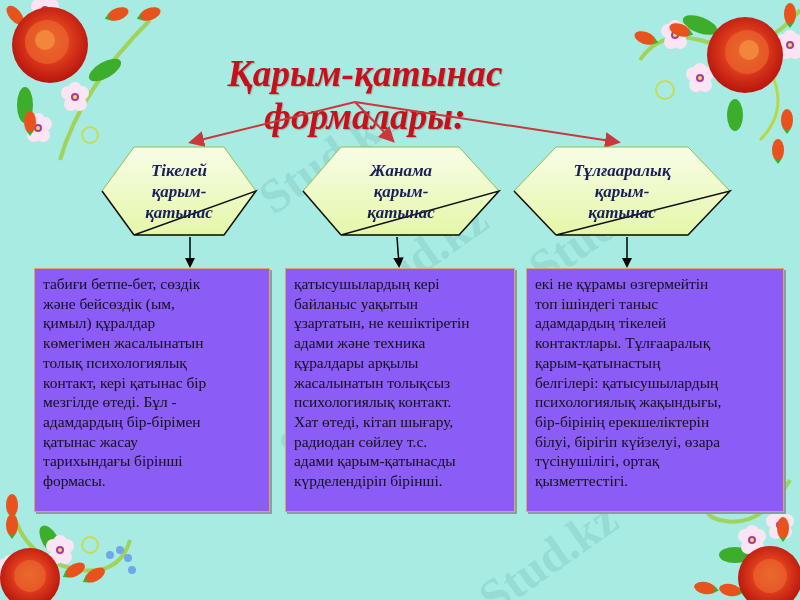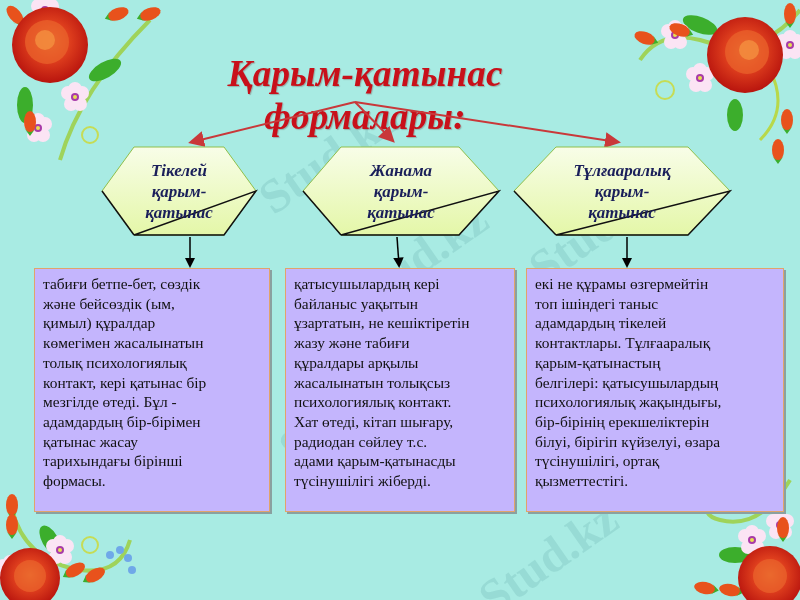--- a/index.html
+++ b/index.html
@@ -24,21 +24,21 @@
       position: absolute; top: 145px; height: 92px;
     }
     .hex svg { position: absolute; left: 0; top: 0; }
     .hex-label {
       position: absolute; left: 0; top: 0; width: 100%; height: 100%;
       display: flex; flex-direction: column; justify-content: center; align-items: center;
       font-family: "Liberation Serif", serif; font-style: italic; font-weight: bold;
       font-size: 17px; line-height: 21px; color: #1a1f5a; text-align: left;
     }
     .box {
-      position: absolute; top: 268px; height: 244px; background: #c4b5fd;
+      position: absolute; top: 268px; height: 244px; background: #8b5cf6;
       border: 1px solid #e2a36a; box-shadow: 2px 2px 0 #8aa0a0;
       box-sizing: border-box; padding: 5px 6px 0 8px;
       font-family: "Liberation Serif", serif; font-size: 15.4px; line-height: 19.7px; color: #111;
     }
     .box p { margin: 0; }
   </style>
 </head>
 <body>
 
 <div class="layer">
@@ -242,28 +242,28 @@
   <p>адамдардың бір-бірімен</p>
   <p>қатынас жасау</p>
   <p>тарихындағы бірінші</p>
   <p>формасы.</p>
 </div>
 
 <div class="box" style="left:285px;width:230px;">
   <p>қатысушылардың кері</p>
   <p>байланыс уақытын</p>
   <p>ұзартатын, не кешіктіретін</p>
-  <p>жазу және табиғи</p>
+  <p>адами және техника</p>
   <p>құралдары арқылы</p>
   <p>жасалынатын толықсыз</p>
   <p>психологиялық контакт.</p>
   <p>Хат өтеді, кітап шығару,</p>
   <p>радиодан сөйлеу т.с.</p>
   <p>адами қарым-қатынасды</p>
-  <p>түсінушілігі жіберді.</p>
+  <p>күрделендіріп бірінші.</p>
 </div>
 
 <div class="box" style="left:526px;width:258px;">
   <p>екі не құрамы өзгермейтін</p>
   <p>топ ішіндегі таныс</p>
   <p>адамдардың тікелей</p>
   <p>контактлары. Тұлғааралық</p>
   <p>қарым-қатынастың</p>
   <p>белгілері: қатысушылардың</p>
   <p>психологиялық жақындығы,</p>

